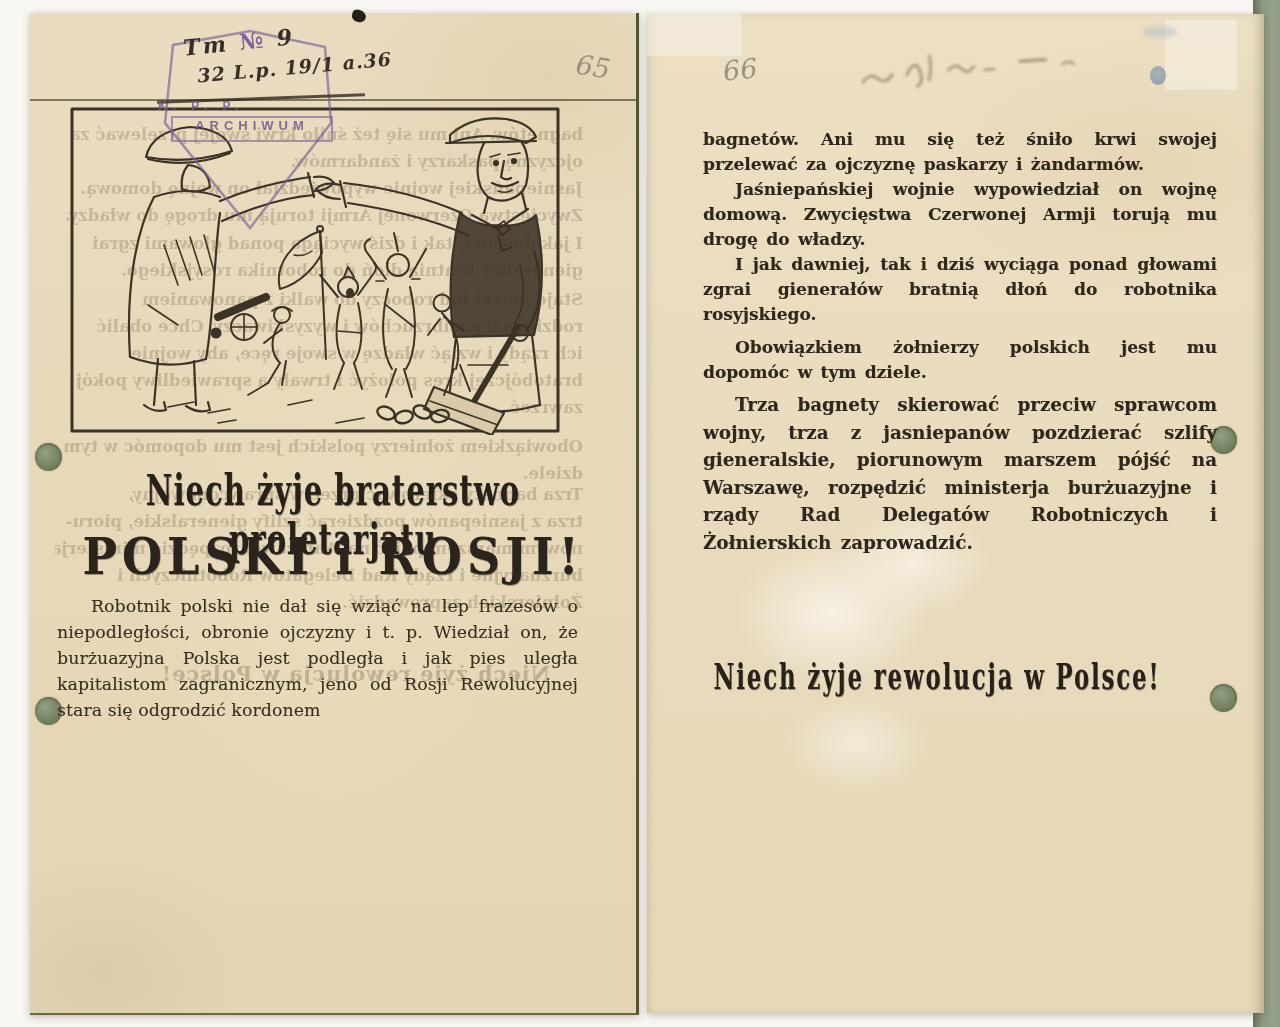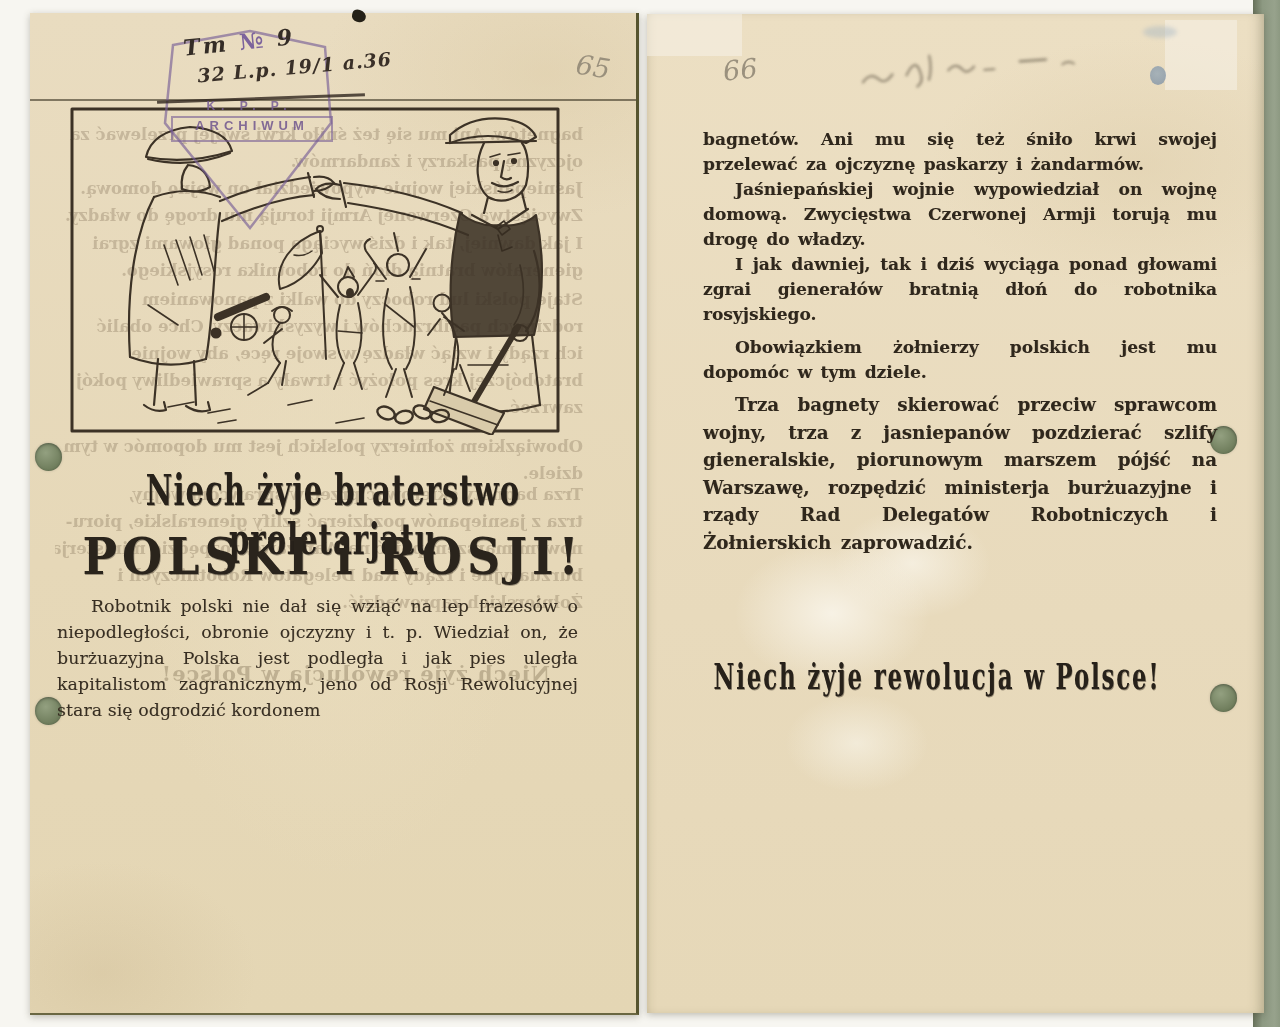--- a/index.html
+++ b/index.html
@@ -46,21 +46,21 @@
   .ghost-big{font-size:21px;letter-spacing:1px;color:rgba(95,78,54,.30);}
   
   .archive-stamp{position:absolute;left:115px;top:10px;width:235px;height:215px;z-index:6;}
   .stamp-outline{position:absolute;left:0;top:0;}
   .stamp-hand1{position:absolute;left:38px;top:6px;transform:rotate(-6deg);
     font:italic bold 22px "DejaVu Serif", serif;color:#342c26;letter-spacing:3px;}
   .stamp-hand2{position:absolute;left:52px;top:33px;transform:rotate(-5deg);
     font:italic bold 19px "DejaVu Serif", serif;color:#3a3028;letter-spacing:1px;white-space:nowrap;}
   .stamp-no{color:#7c639c;font-style:normal;}
   .stamp-ink-line{position:absolute;left:12px;top:74px;width:208px;height:3px;background:rgba(48,38,30,.8);transform:rotate(-2deg);}
-  .stamp-org{position:absolute;left:22px;top:76px;width:165px;text-align:center;
+  .stamp-org{position:absolute;left:13px;top:76px;width:165px;
     font:bold 12px "Liberation Sans", sans-serif;color:rgba(118,92,148,.85);letter-spacing:6px;}
   .stamp-box{position:absolute;left:26px;top:93px;width:158px;height:22px;
     border:2px solid rgba(118,92,148,.6);text-align:center;line-height:21px;
     font:bold 13px "Liberation Sans", sans-serif;color:rgba(112,86,142,.85);letter-spacing:5px;}
   
   .pencil{position:absolute;font:italic 27px "DejaVu Serif", serif;color:#8d8473;opacity:.85;}
   .pencil-left{left:546px;top:38px;transform:rotate(9deg);}
   .pencil-right{left:76px;top:40px;transform:rotate(-6deg);}
   
   .smudge{position:absolute;left:205px;top:26px;width:260px;font:italic 23px "DejaVu Serif", serif;

